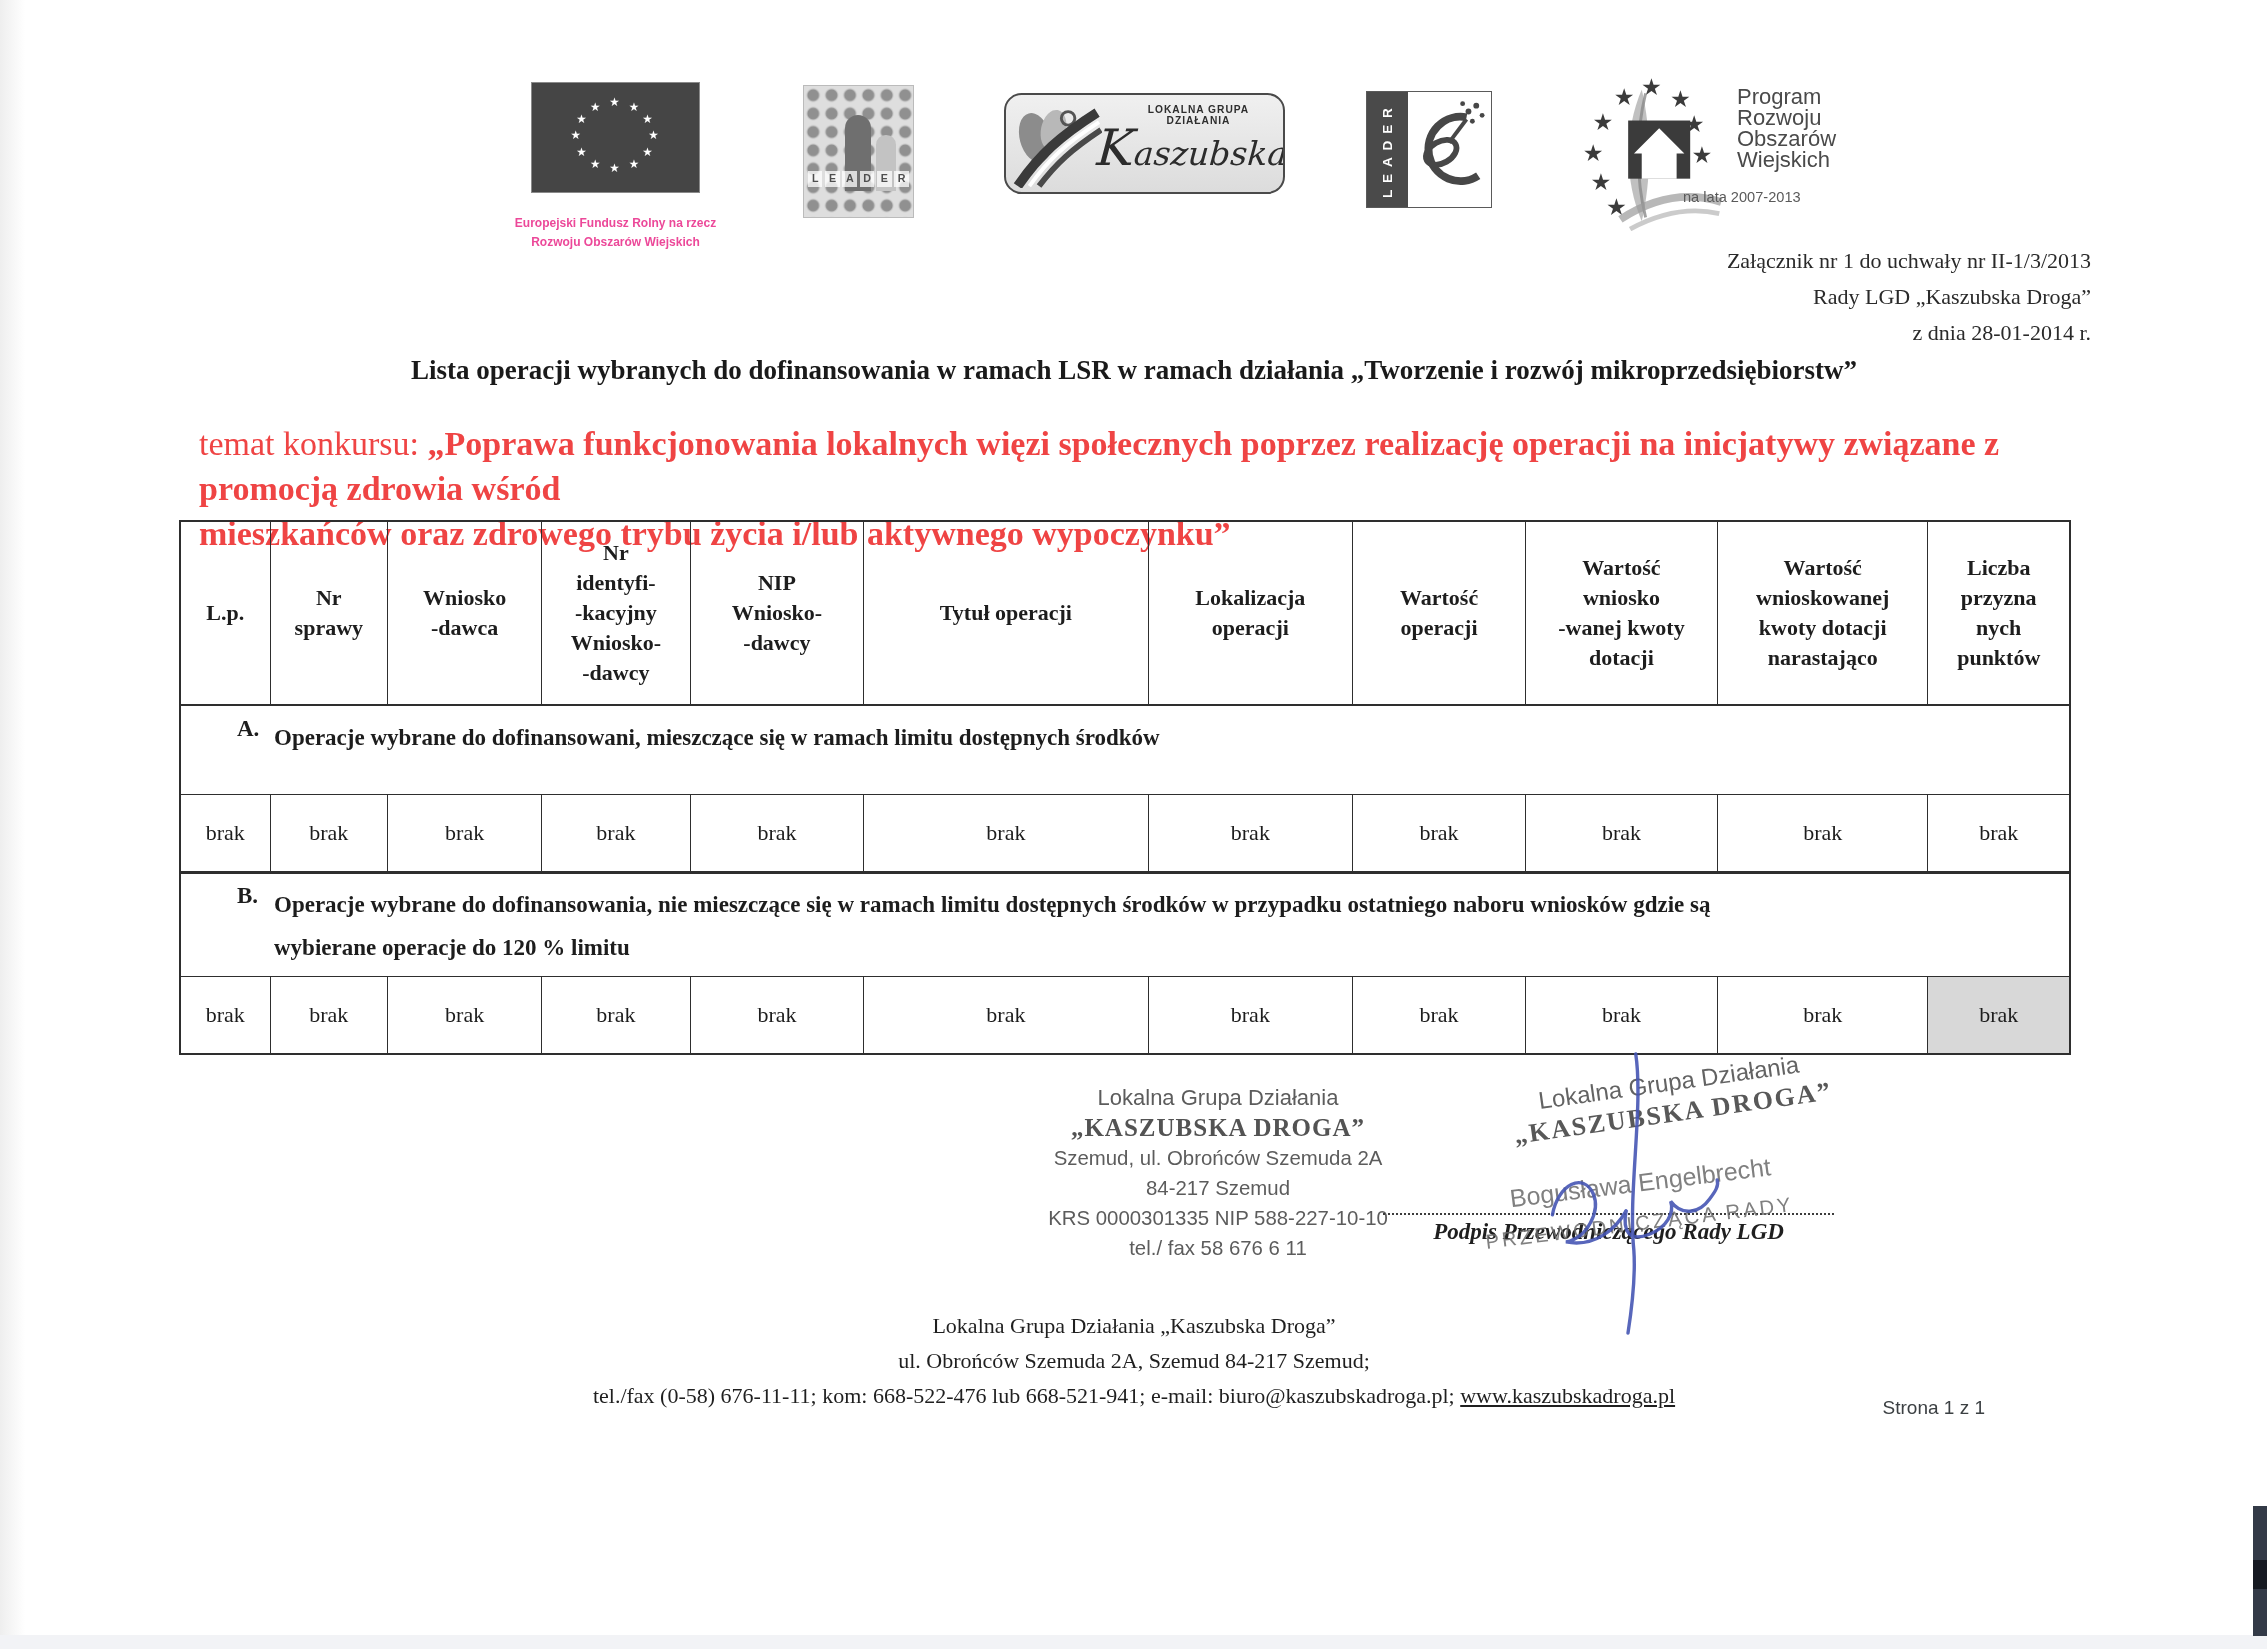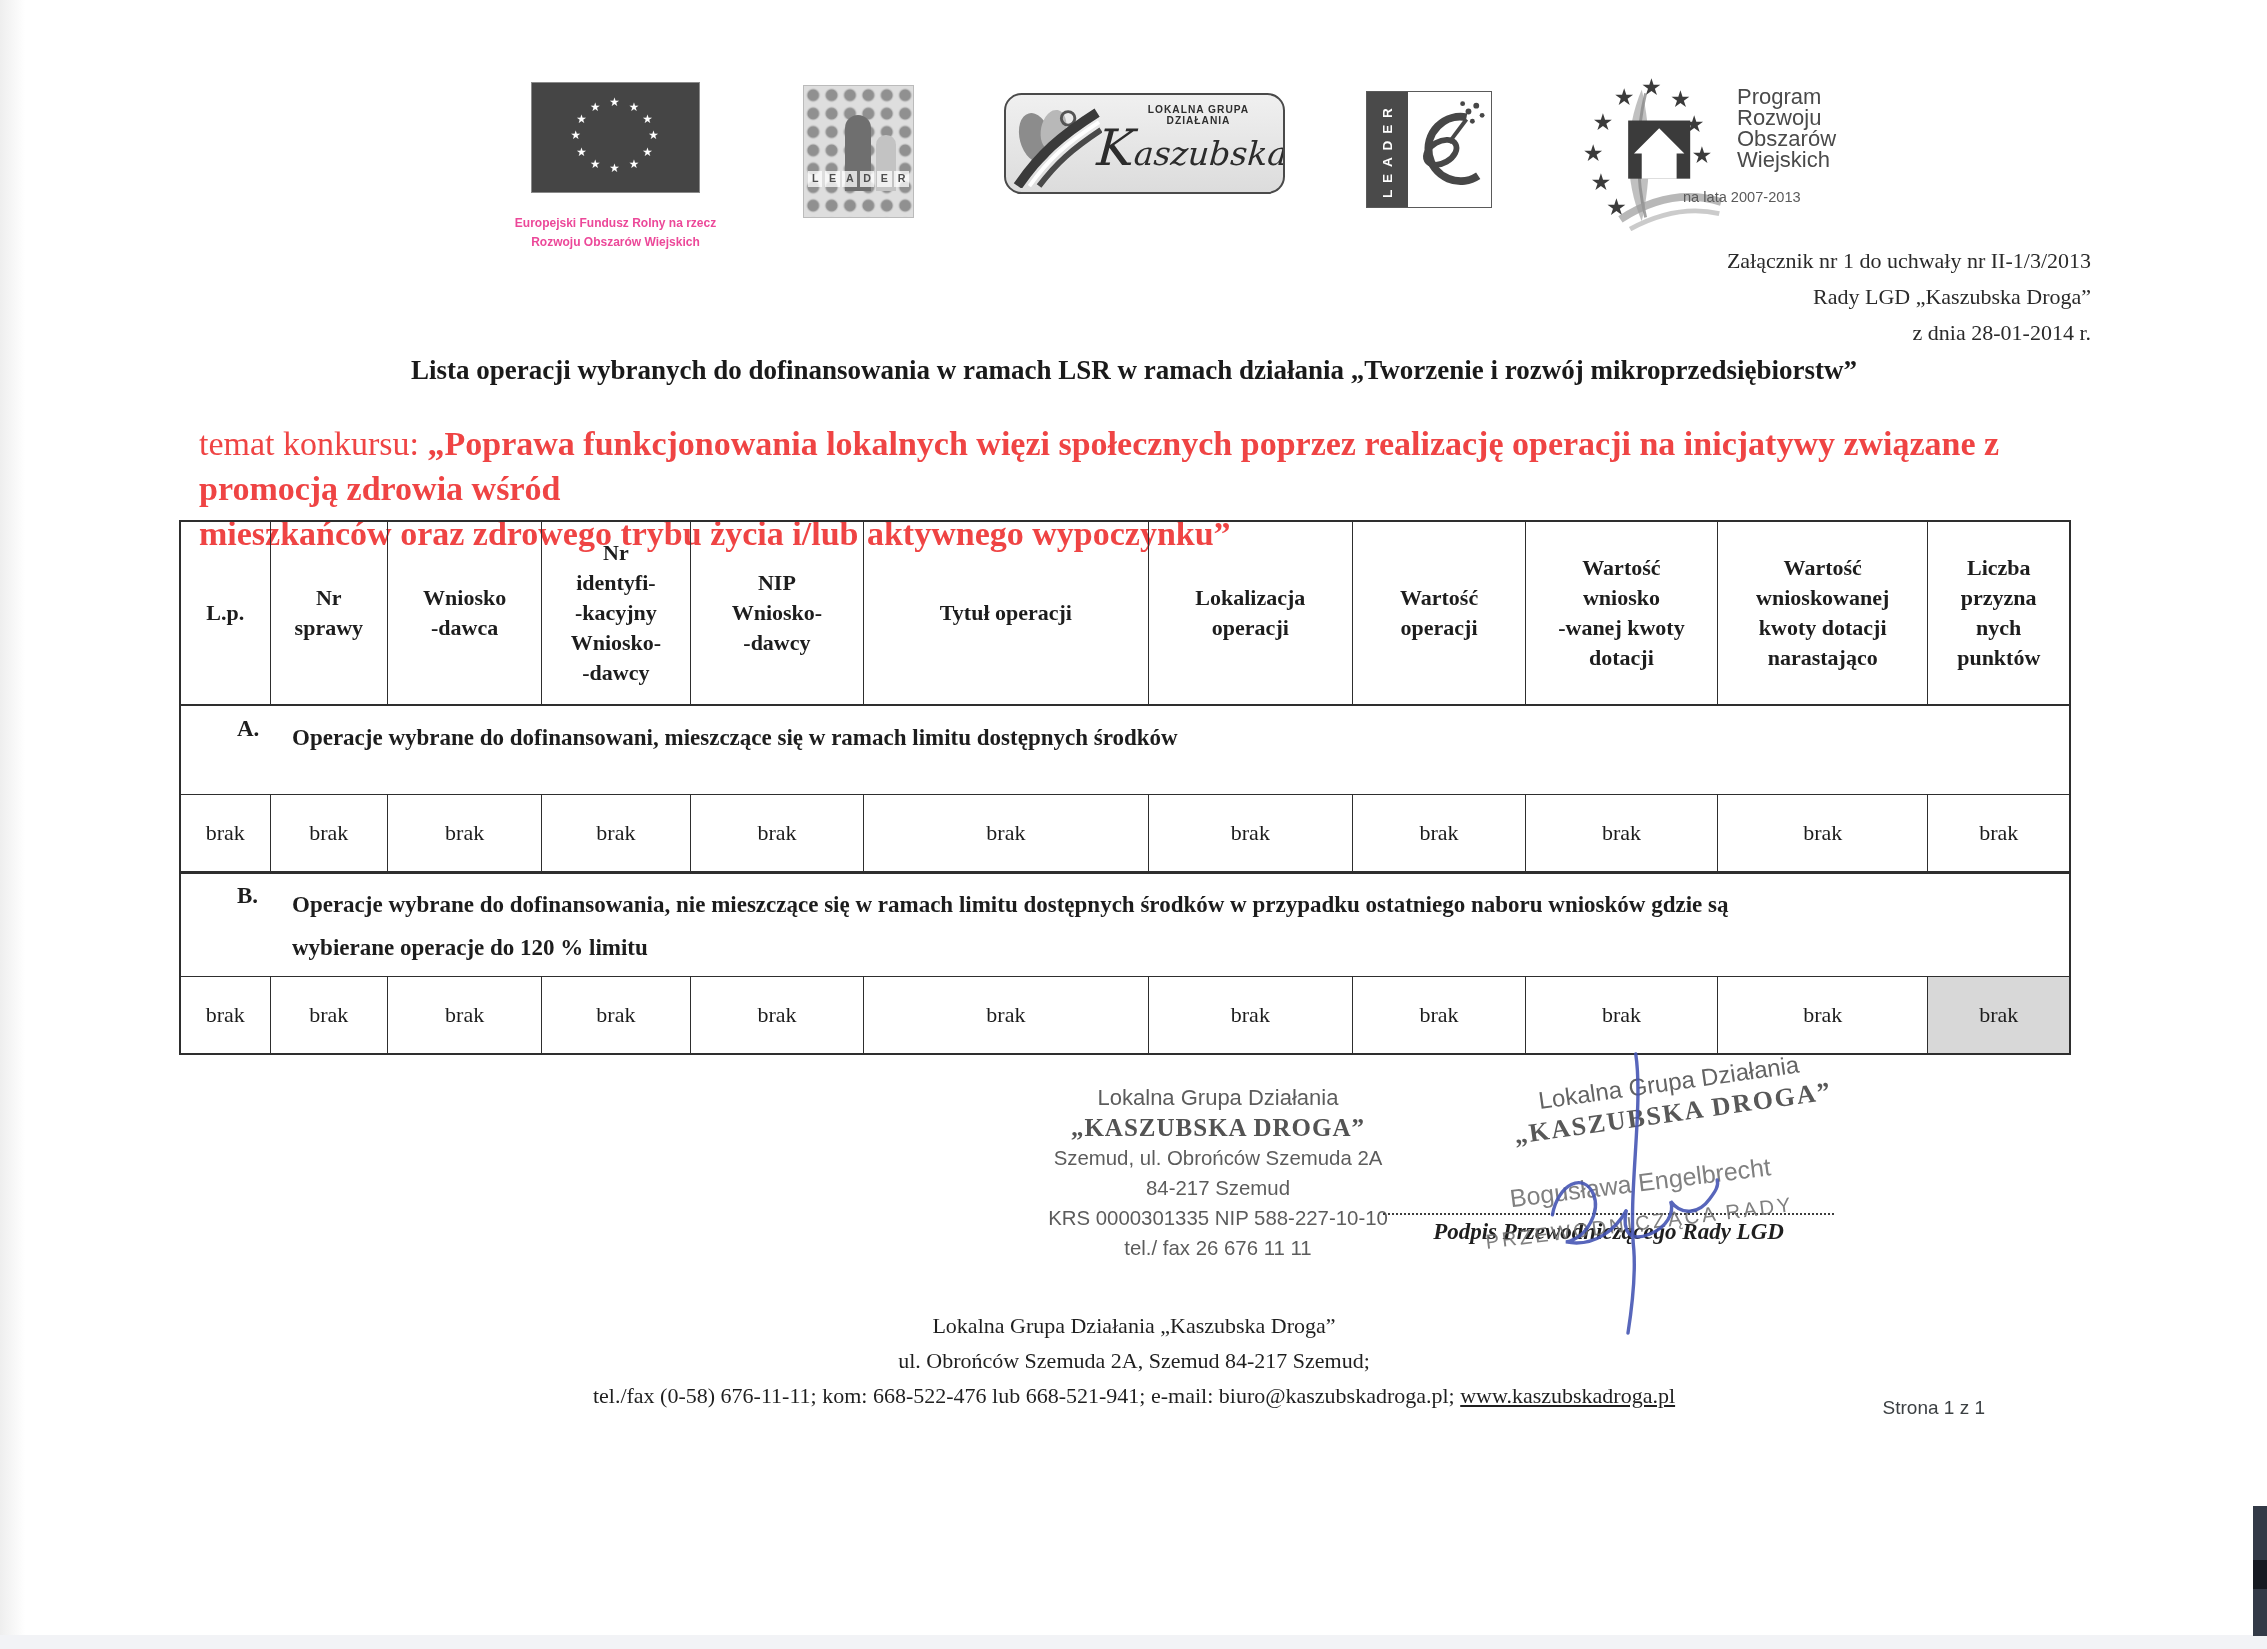--- a/index.html
+++ b/index.html
@@ -67,21 +67,21 @@
   .main-table th,.main-table td{border:1.9px solid #2e2e2e;text-align:center;vertical-align:middle;
     padding:0;overflow:hidden;}
   .main-table{border:2.9px solid #2e2e2e;}
   .hdr-row{height:184px;}
   .hdr-row th{font-weight:bold;line-height:30px;border-bottom-width:2.9px;}
   .section-row{height:89px;}
   .section-row td{text-align:left;vertical-align:top;padding:9.7px 11.6px 0 56px;font-weight:bold;font-size:23px;}
   .section-row.b{height:104px;}
   .section-row.b td{border-top-width:3.9px;}
   .sec-label{display:inline-block;width:37px;vertical-align:top;}
-  .sec-text{display:inline-block;width:1727px;vertical-align:top;line-height:43px;margin-left:18px;}
+  .sec-text{display:inline-block;width:1727px;vertical-align:top;line-height:43px;}
   .brak-row{height:78px;}
   .brak-row td{font-weight:normal;}
   td.shaded{background:#d8d8d8;}
   
   .stamp-left{position:absolute;left:1019px;top:1083px;width:398px;text-align:center;
     font-family:"Liberation Sans",sans-serif;color:#4f4f4f;line-height:30px;font-size:20.4px;opacity:.92;}
   .stamp-left .l1{font-size:22px;}
   .stamp-left .l2{font-family:"Liberation Serif",serif;font-weight:bold;font-size:25px;letter-spacing:1px;color:#454545;}
   .sig-dotline{position:absolute;left:1383px;top:1186px;width:451px;height:27px;border-bottom:2.9px dotted #3c3c3c;}
   .sig-caption{position:absolute;left:1383px;top:1219px;width:451px;text-align:center;
@@ -302,21 +302,21 @@
     </tr>
   </tbody>
     </table>
 
   <div class="stamp-left">
     <div class="l1">Lokalna Grupa Działania</div>
     <div class="l2">„KASZUBSKA DROGA”</div>
     <div>Szemud, ul. Obrońców Szemuda 2A</div>
     <div>84-217 Szemud</div>
     <div>KRS 0000301335 NIP 588-227-10-10</div>
-    <div>tel./ fax 26 676 11 11</div>
+    <div>tel./ fax 58 676 6 11</div>
   </div>
 
   <div class="sig-dotline"></div>
   <div class="sig-caption">Podpis Przewodniczącego Rady LGD</div>
 
   <div class="stamp-right">
     <div class="l1">Lokalna Grupa Działania</div>
     <div class="l2">„KASZUBSKA DROGA”</div>
   </div>
   <div class="stamp-name">Bogusława Engelbrecht</div>

